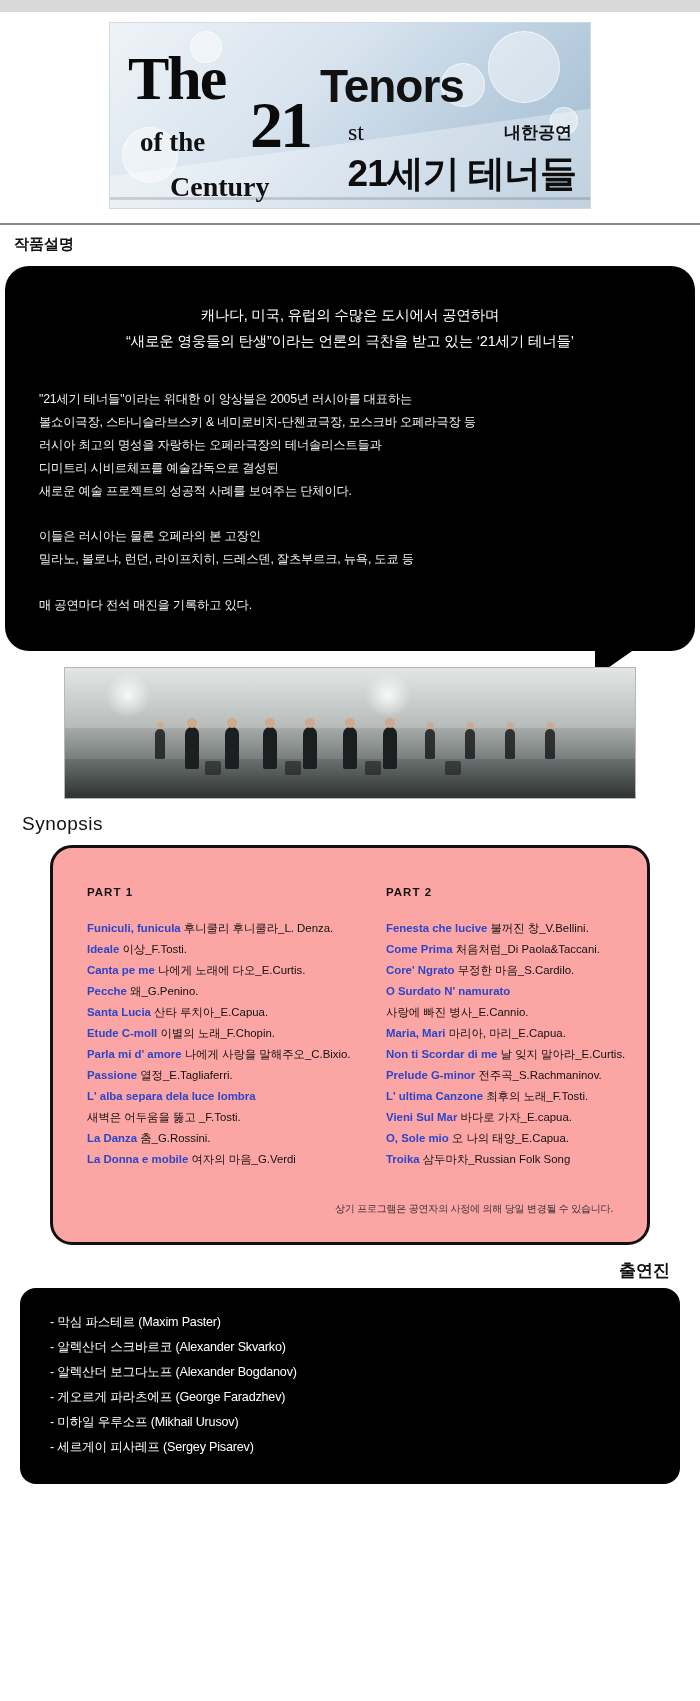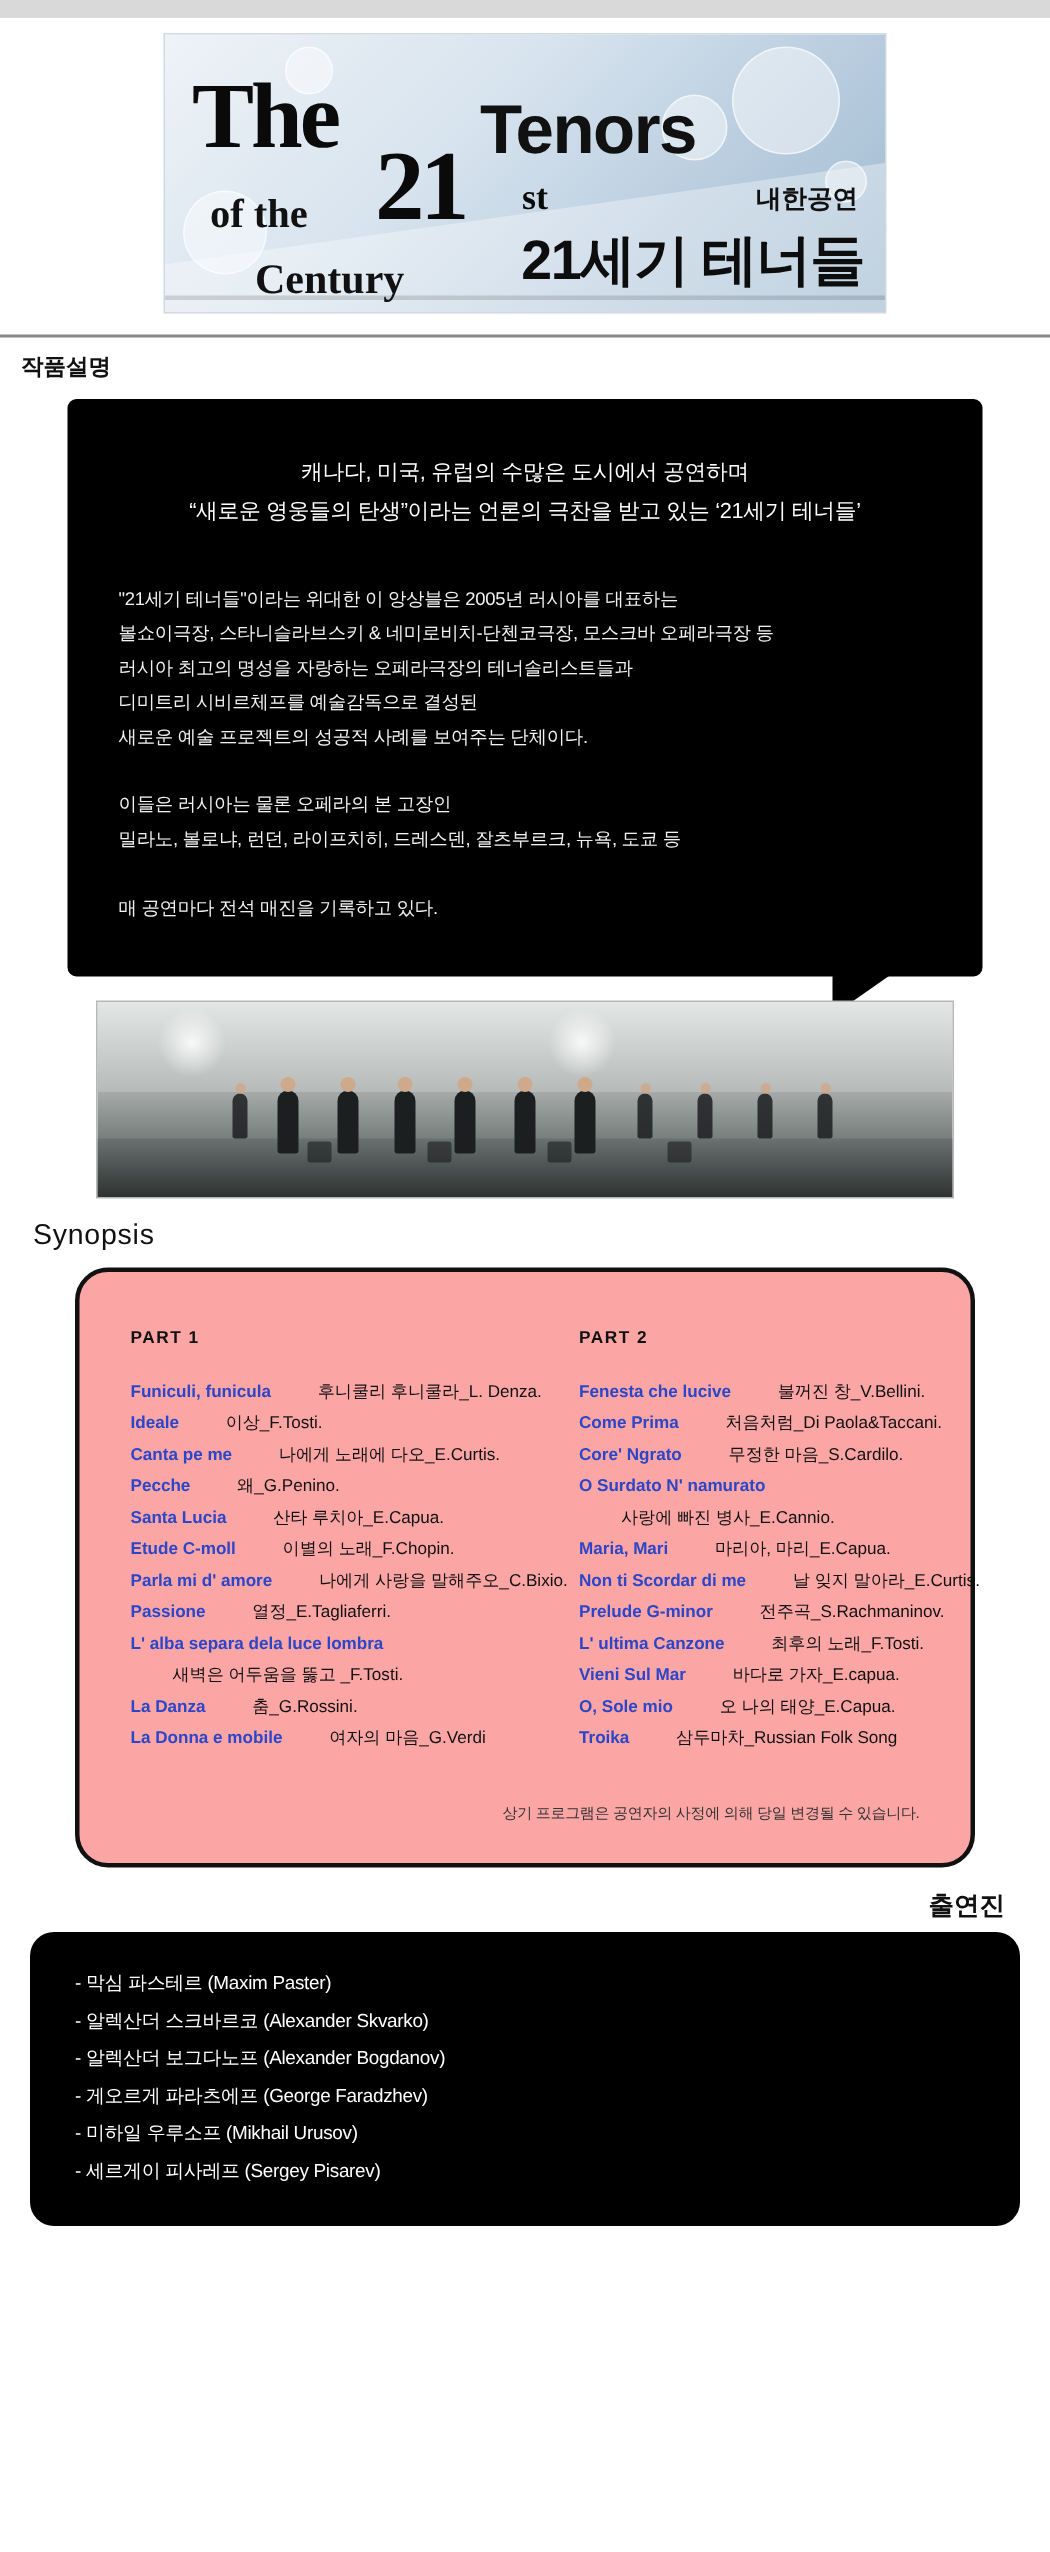--- a/index.html
+++ b/index.html
@@ -100,21 +100,21 @@
     font-weight: bold;
     font-size: 66px;
     line-height: 60px;
     color: #0a0a0a;
     letter-spacing: -3px;
   }
   .ttl-st {
     position: absolute;
     left: 238px; top: 96px;
     font-family: "Liberation Serif", serif;
-    font-weight: bold;
+    font-weight: normal;
     font-size: 24px;
     color: #0a0a0a;
   }
   .ttl-century {
     position: absolute;
     left: 60px; top: 148px;
     font-family: "Liberation Serif", serif;
     font-weight: bold;
     font-size: 28px;
     color: #111;
@@ -163,23 +163,23 @@
   .sec-head.cast {
     font-size: 17px;
     font-weight: bold;
     text-align: right;
     margin: 14px 30px 6px 0;
   }
   
   .blackbox {
     position: relative;
     margin: 12px auto 0 auto;
-    width: 610px;
+    width: 690px;
     background: #000000;
-    border-radius: 6px;
+    border-radius: 24px;
     color: #ffffff;
     padding: 36px 34px 34px 34px;
     box-sizing: border-box;
   }
   .bb-lead {
     text-align: center;
     font-size: 14.5px;
     line-height: 26px;
     letter-spacing: -0.2px;
   }
@@ -277,21 +277,20 @@
     line-height: 21px;
     color: #111;
     white-space: nowrap;
   }
   .syn-item .t {
     color: #2b46c8;
     font-weight: bold;
   }
   .syn-item .k {
     color: #111;
-    margin-left: 28px;
   }
   .syn-note {
     margin-top: 32px;
     text-align: right;
     font-size: 10px;
     color: #333;
     letter-spacing: -0.2px;
   }
   
   .castbox {

